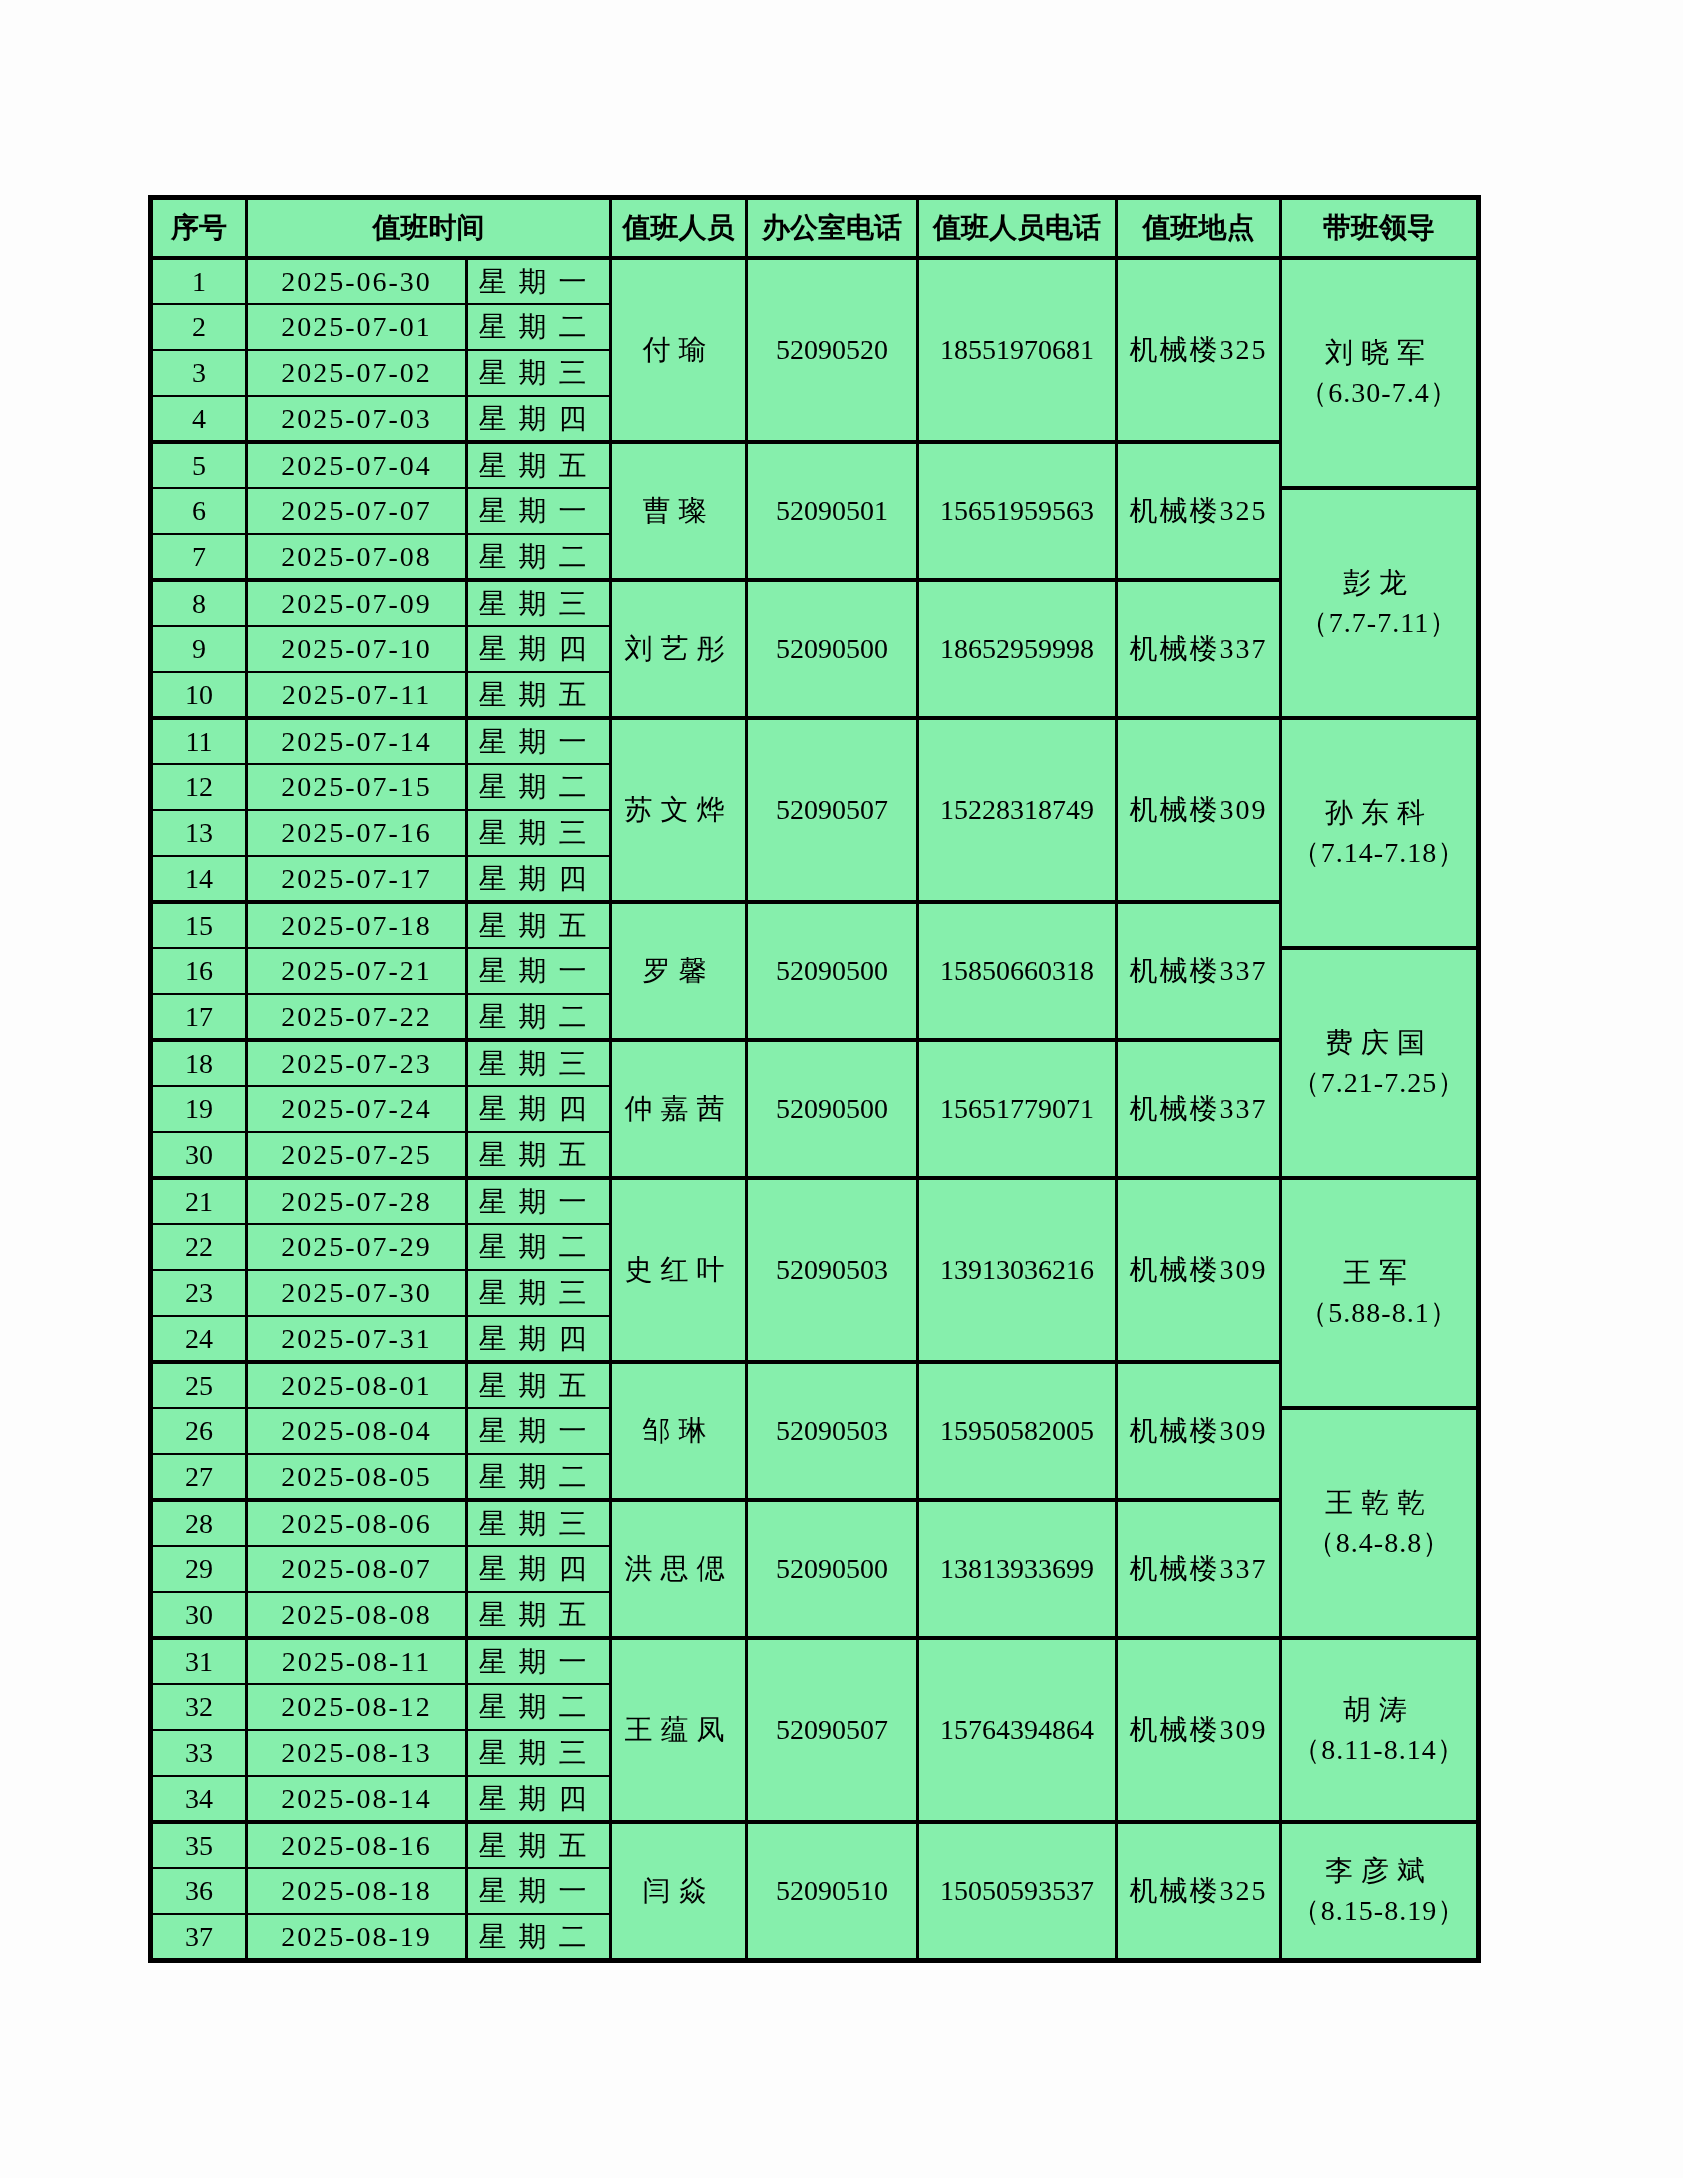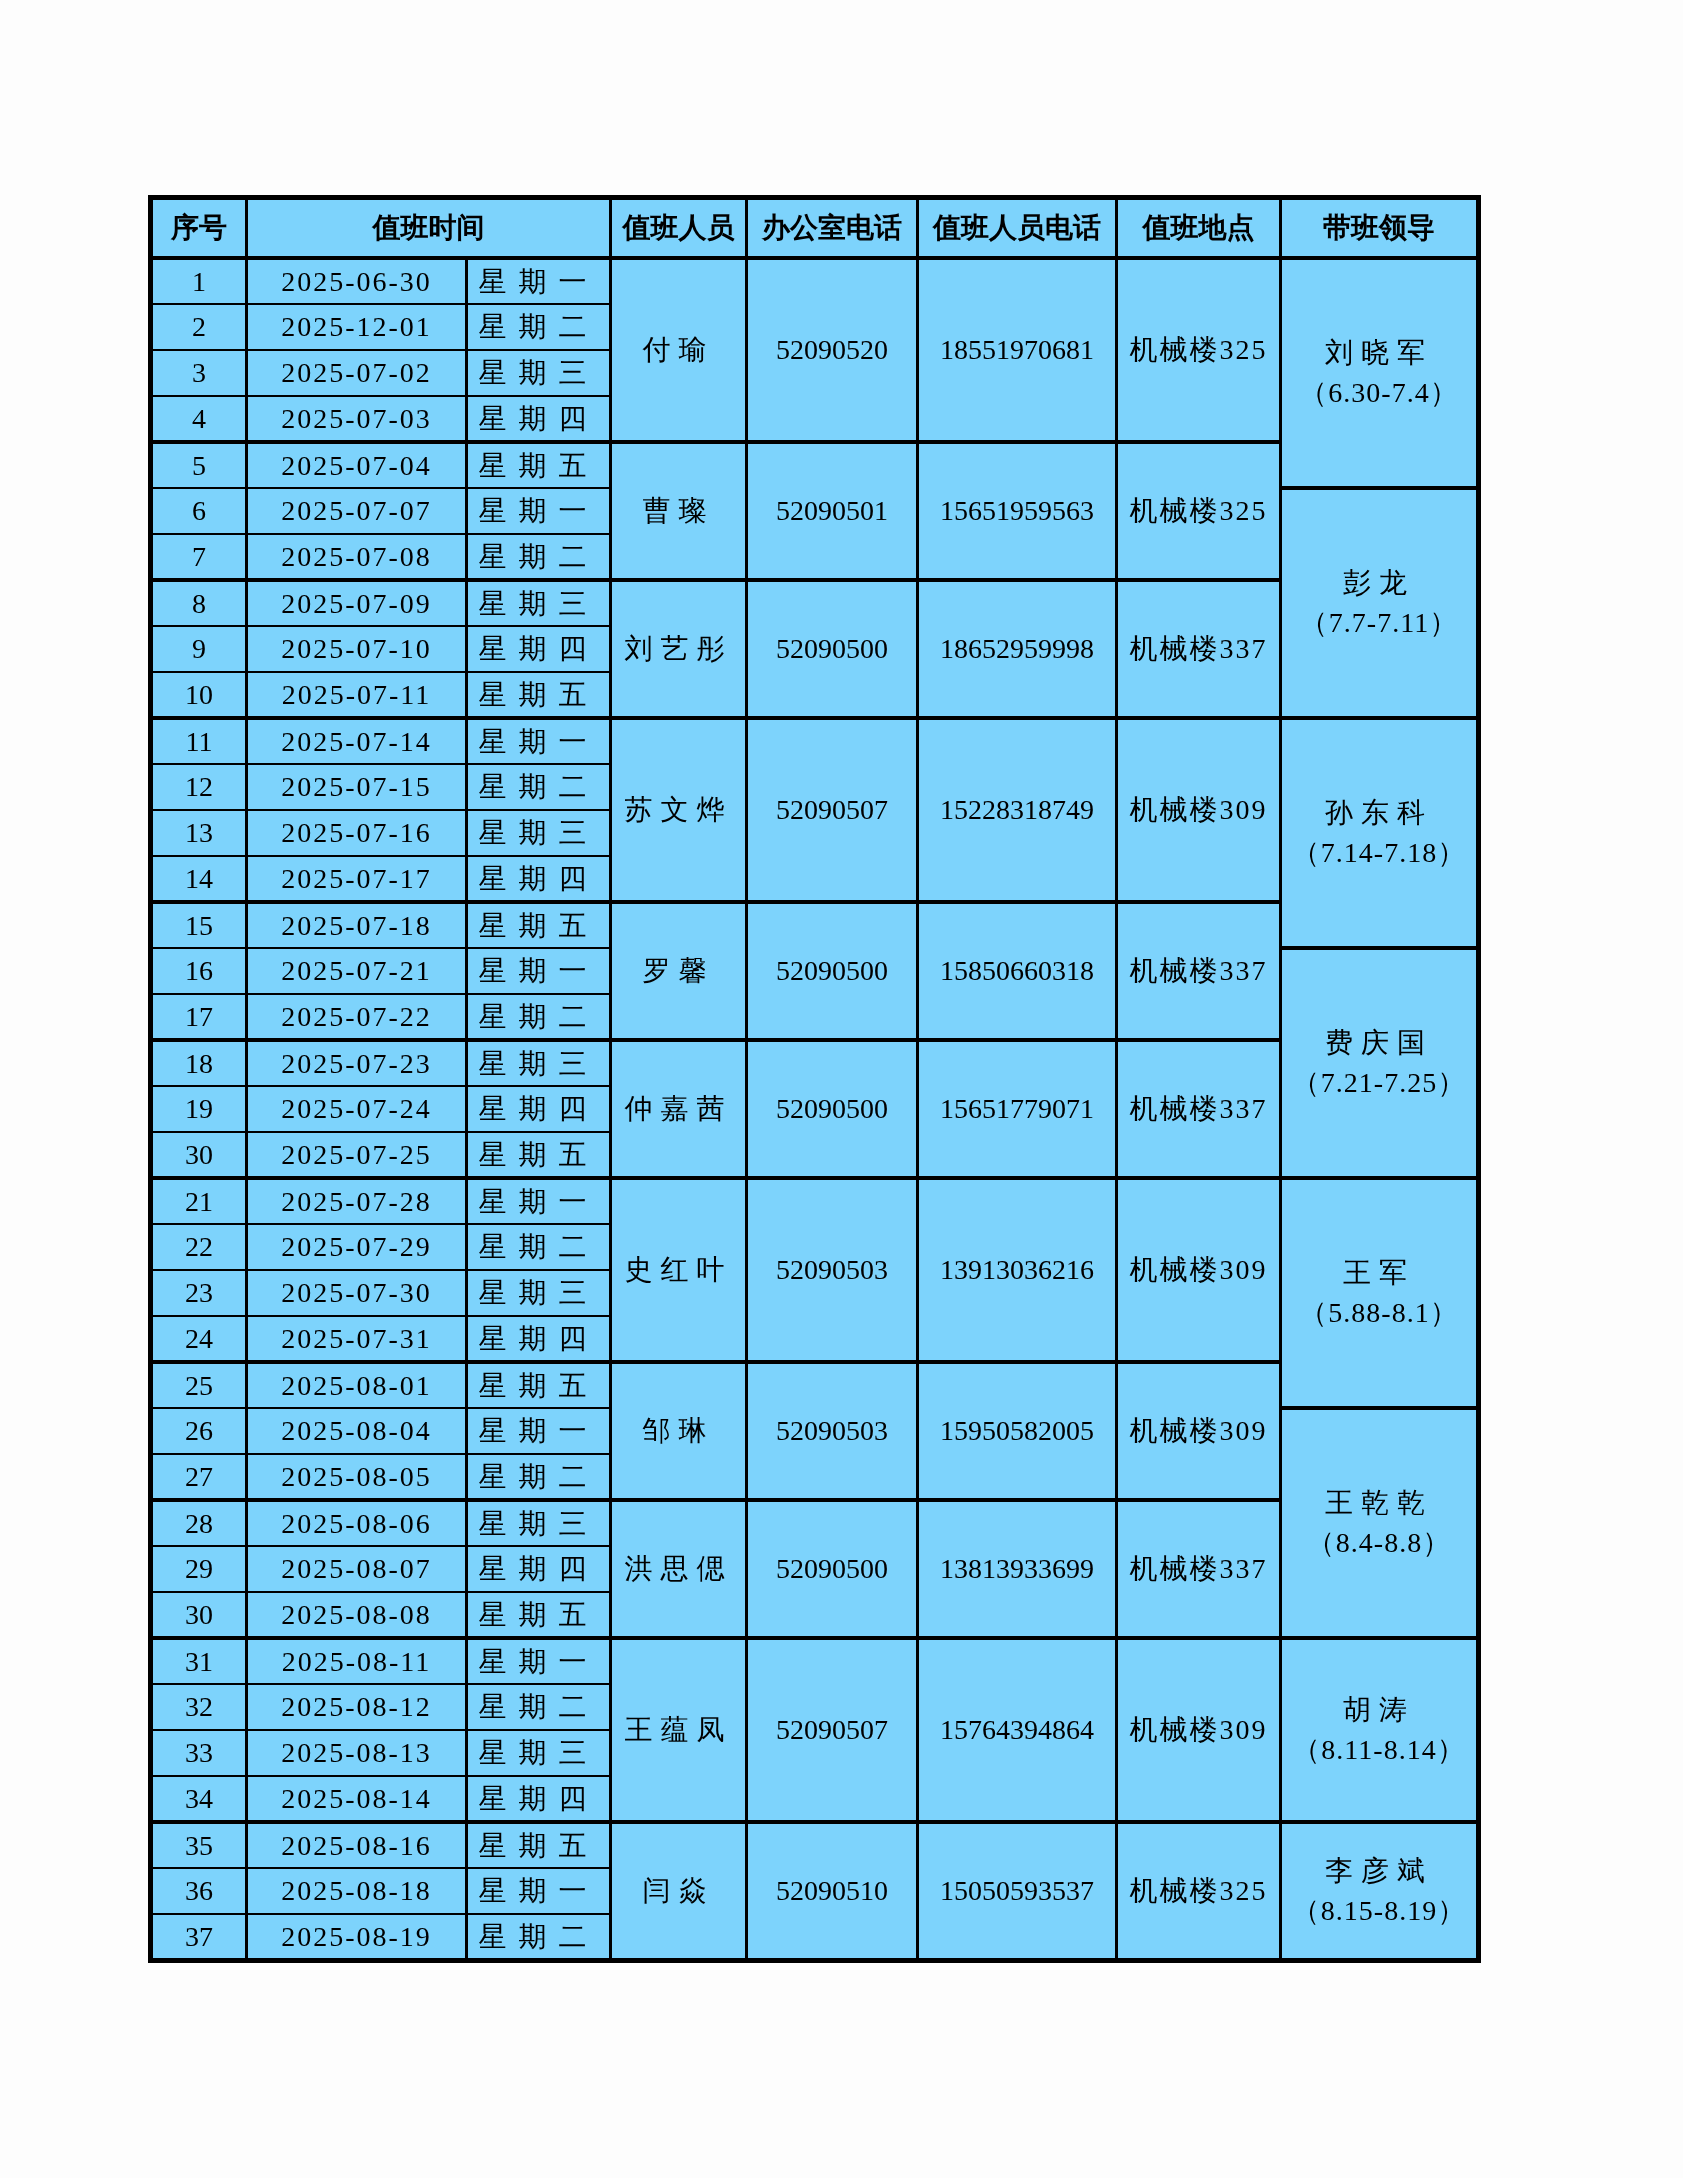--- a/index.html
+++ b/index.html
@@ -9,21 +9,21 @@
     font-family:"Liberation Serif","DejaVu Serif",serif;
   }
   .table-wrap{
     position:absolute;left:148px;top:195px;
   }
   table.duty{
     border-collapse:collapse;
     table-layout:fixed;
     width:1328px;
     height:1768px;
-    background:#7dd3fc;
+    background:#86efac;
     border:5px solid #000;
   }
   table.duty th{
     font-family:"Liberation Sans","DejaVu Sans",sans-serif;
     font-weight:700;
     font-size:28px;
     color:#000;
     text-align:center;
     vertical-align:middle;
     border:3px solid #000;
@@ -91,21 +91,21 @@
           <td class="merged" rowspan="4">52090520</td>
           <td class="merged" rowspan="4">18551970681</td>
           <td class="merged sp-small" rowspan="4">机械楼325</td>
           <td class="merged" rowspan="5">
             <div class="leader-name">刘晓军</div>
             <div class="leader-range">（6.30-7.4）</div>
           </td>
         </tr>
         <tr>
           <td class="num-cell">2</td>
-          <td class="date-cell">2025-12-01</td>
+          <td class="date-cell">2025-07-01</td>
           <td class="sp-wide">星期二</td>
         </tr>
         <tr>
           <td class="num-cell">3</td>
           <td class="date-cell">2025-07-02</td>
           <td class="sp-wide">星期三</td>
         </tr>
         <tr>
           <td class="num-cell gb">4</td>
           <td class="date-cell gb">2025-07-03</td>

